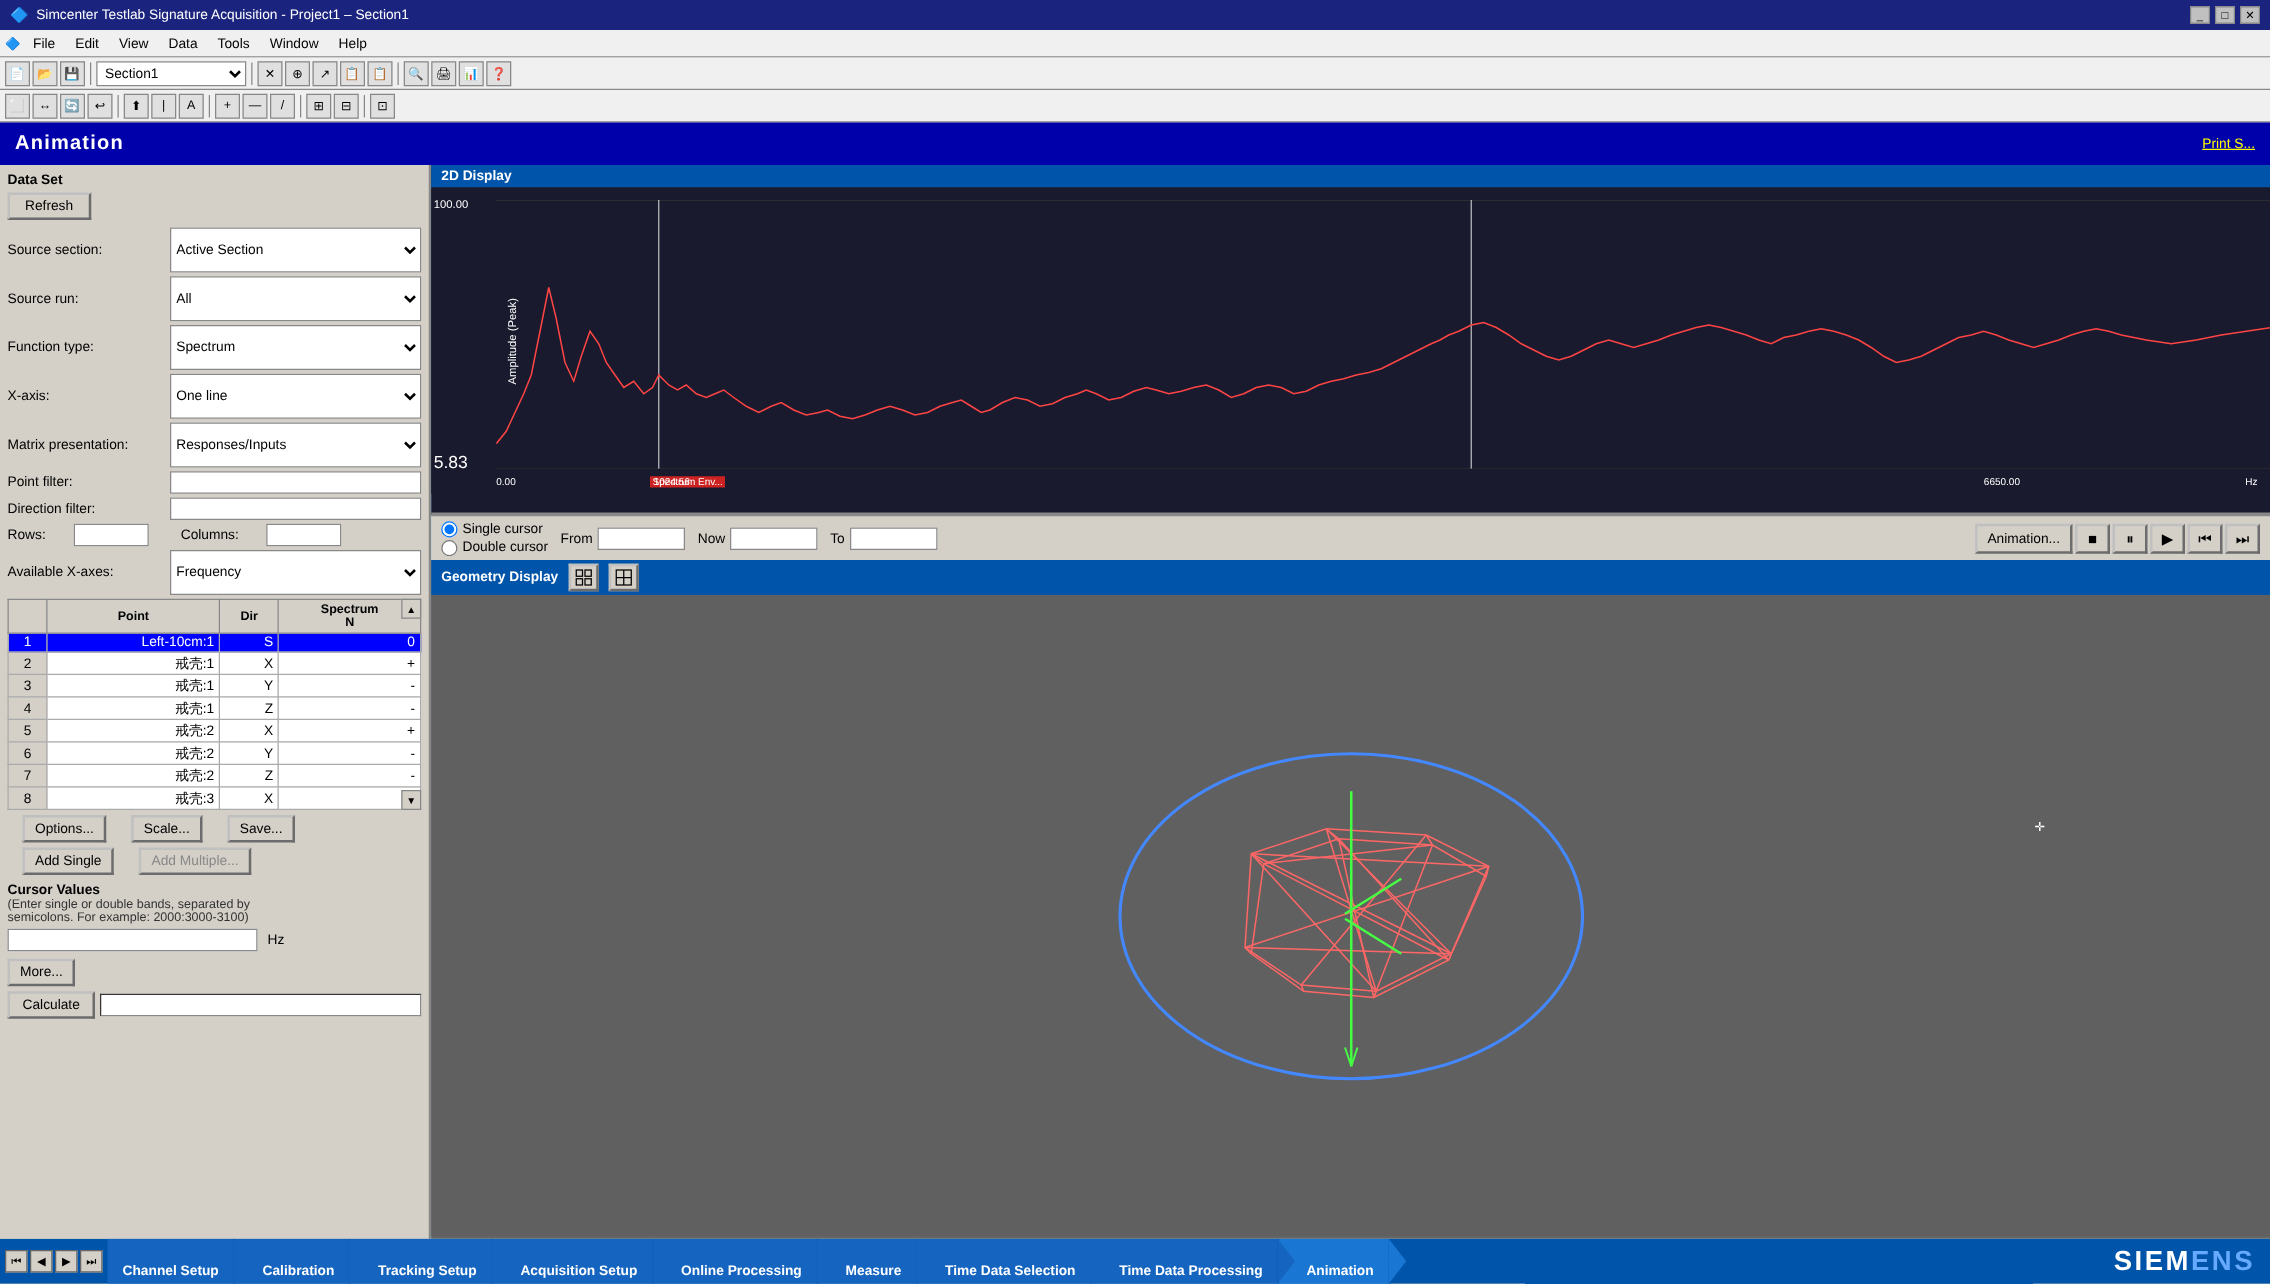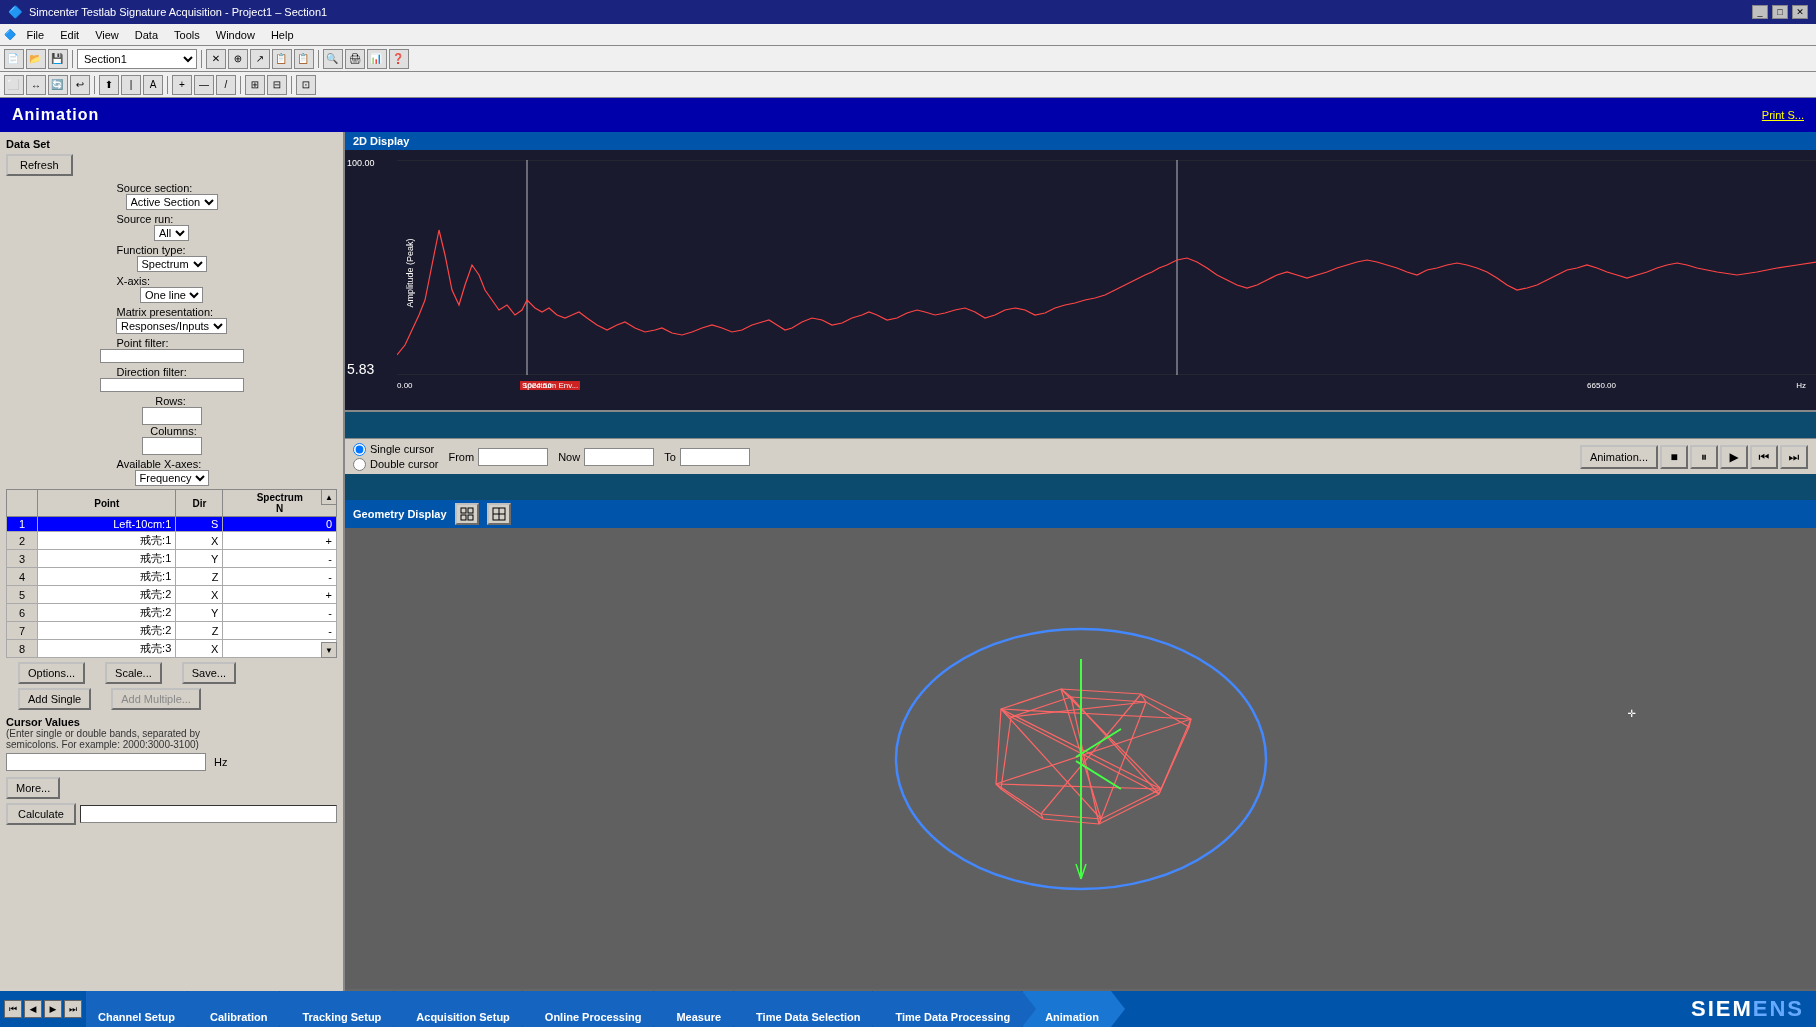--- a/index.html
+++ b/index.html
@@ -104,22 +104,21 @@
     }
     .panel-section-title {
       font-weight: bold;
       font-size: 11px;
       margin-bottom: 4px;
     }
     .form-row {
       display: flex;
       align-items: center;
       margin-bottom: 3px;
-      gap: 0;
-      flex-direction: column;
+      gap: 20px;
     }
     .form-label { width: 110px; font-size: 11px; flex-shrink: 0; }
     .form-select {
       flex: 1;
       height: 36px;
       border: 1px solid #888;
       background: white;
       font-size: 11px;
     }
     .form-input {
@@ -207,22 +206,21 @@
       background: white;
       font-size: 11px;
       padding: 0 4px;
     }
 
     
     #right-panel {
       flex: 1;
       display: flex;
       flex-direction: column;
-      background: #0c4a6e;
-      gap: 26px;
+      background: #7dd3fc;
     }
 
     
     #display-2d {
       background: #1a1a2e;
       border-bottom: 2px solid #888;
       flex: 0 0 270px;
       position: relative;
     }
     .display-header {

